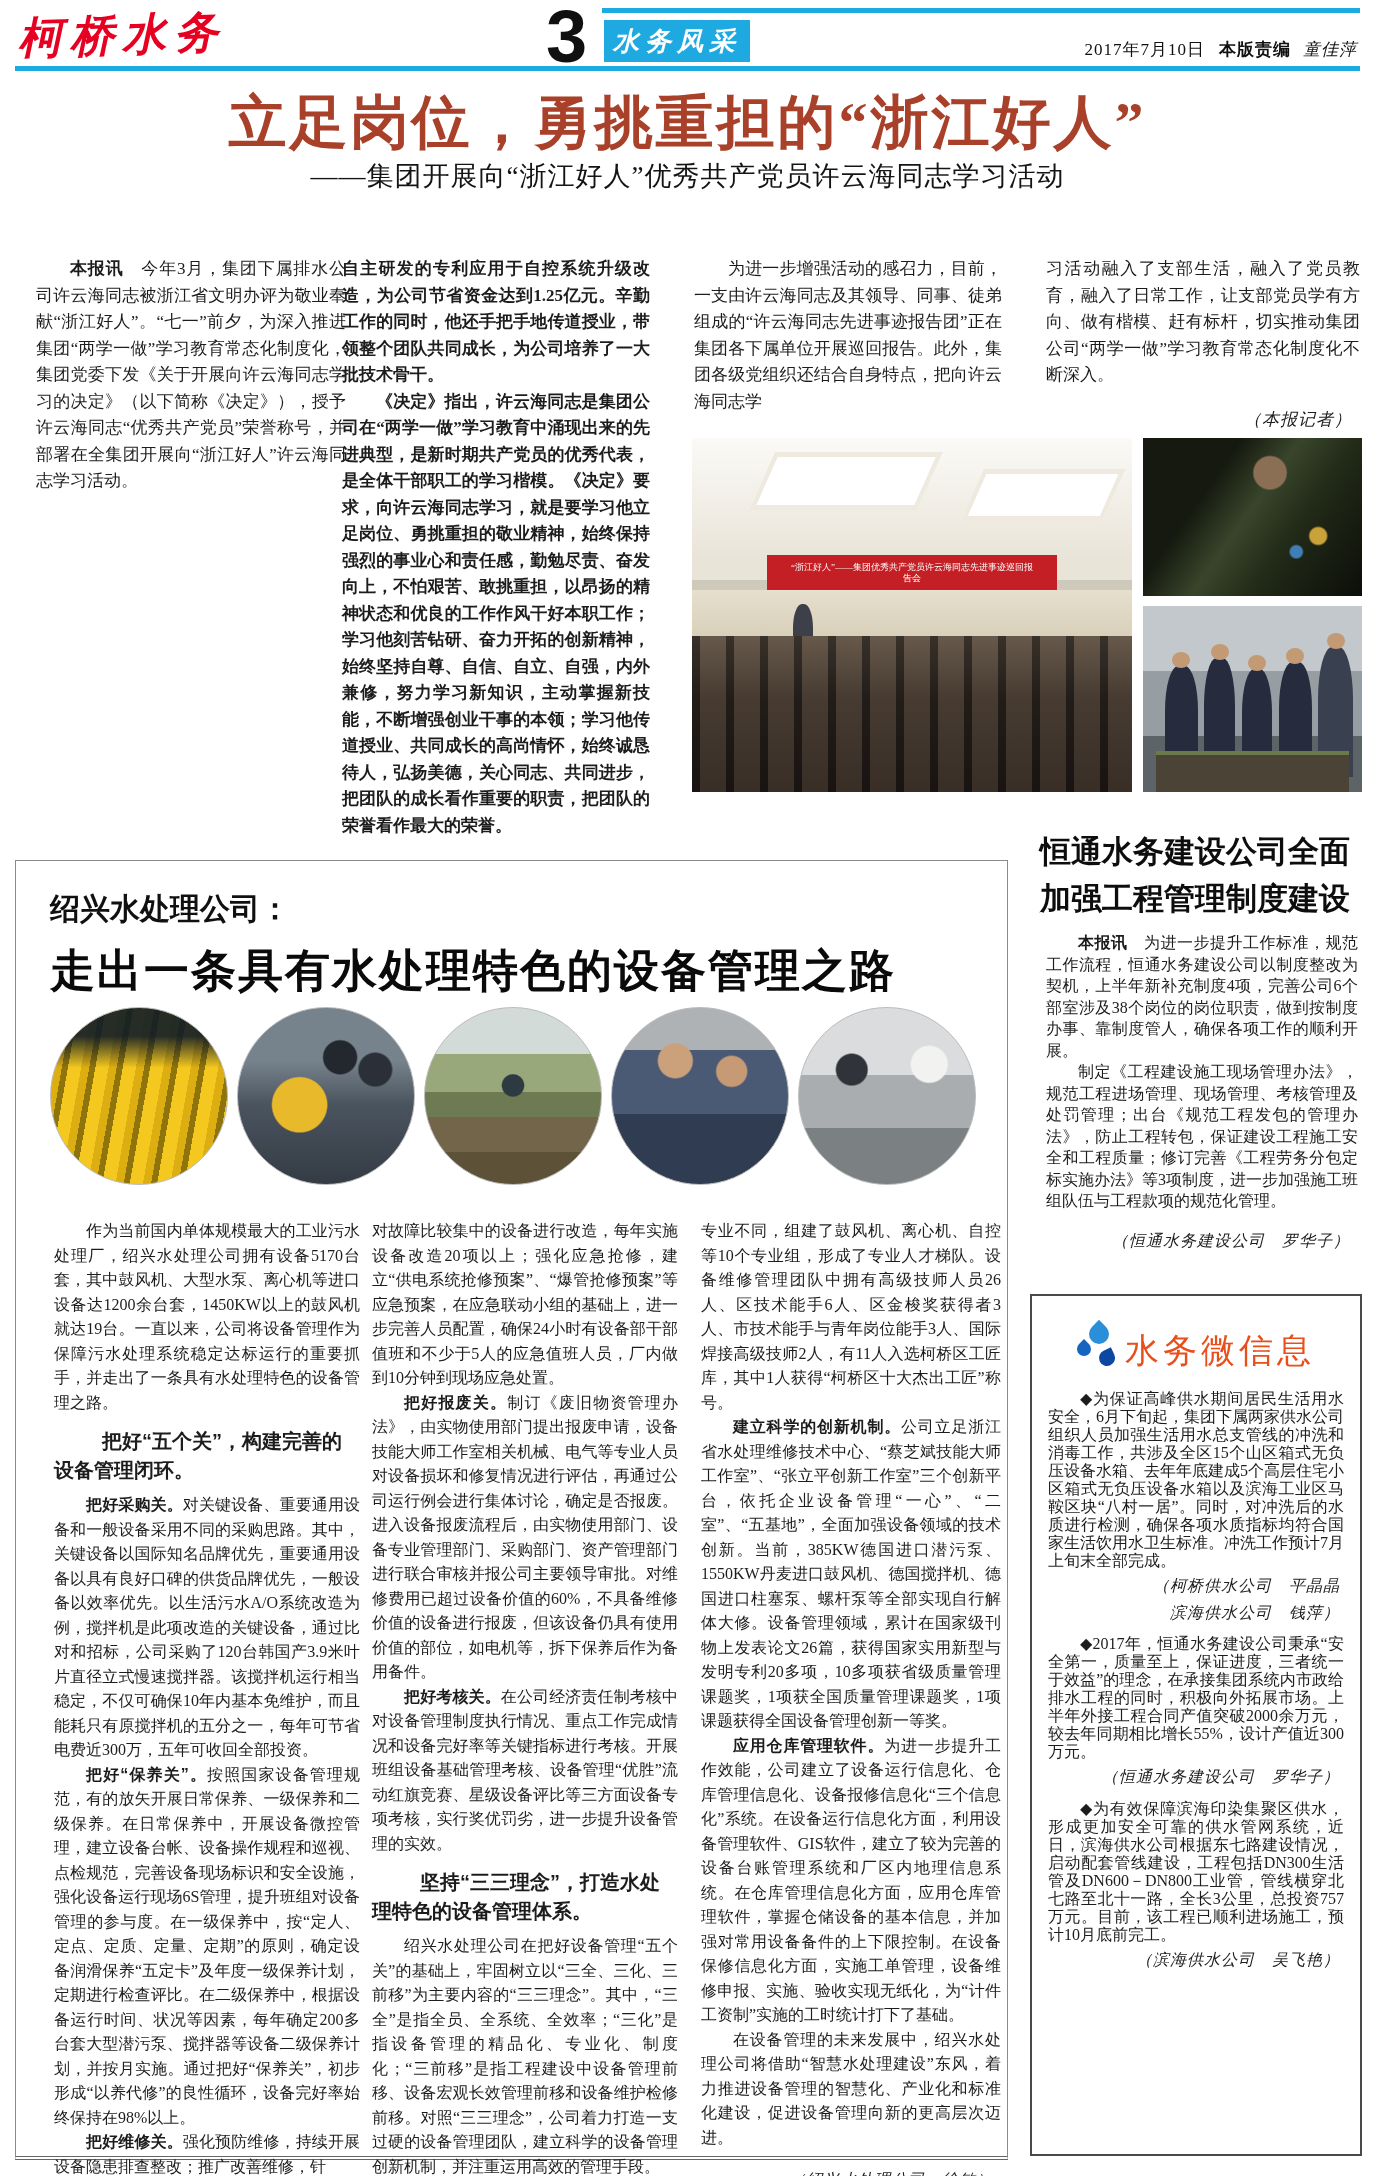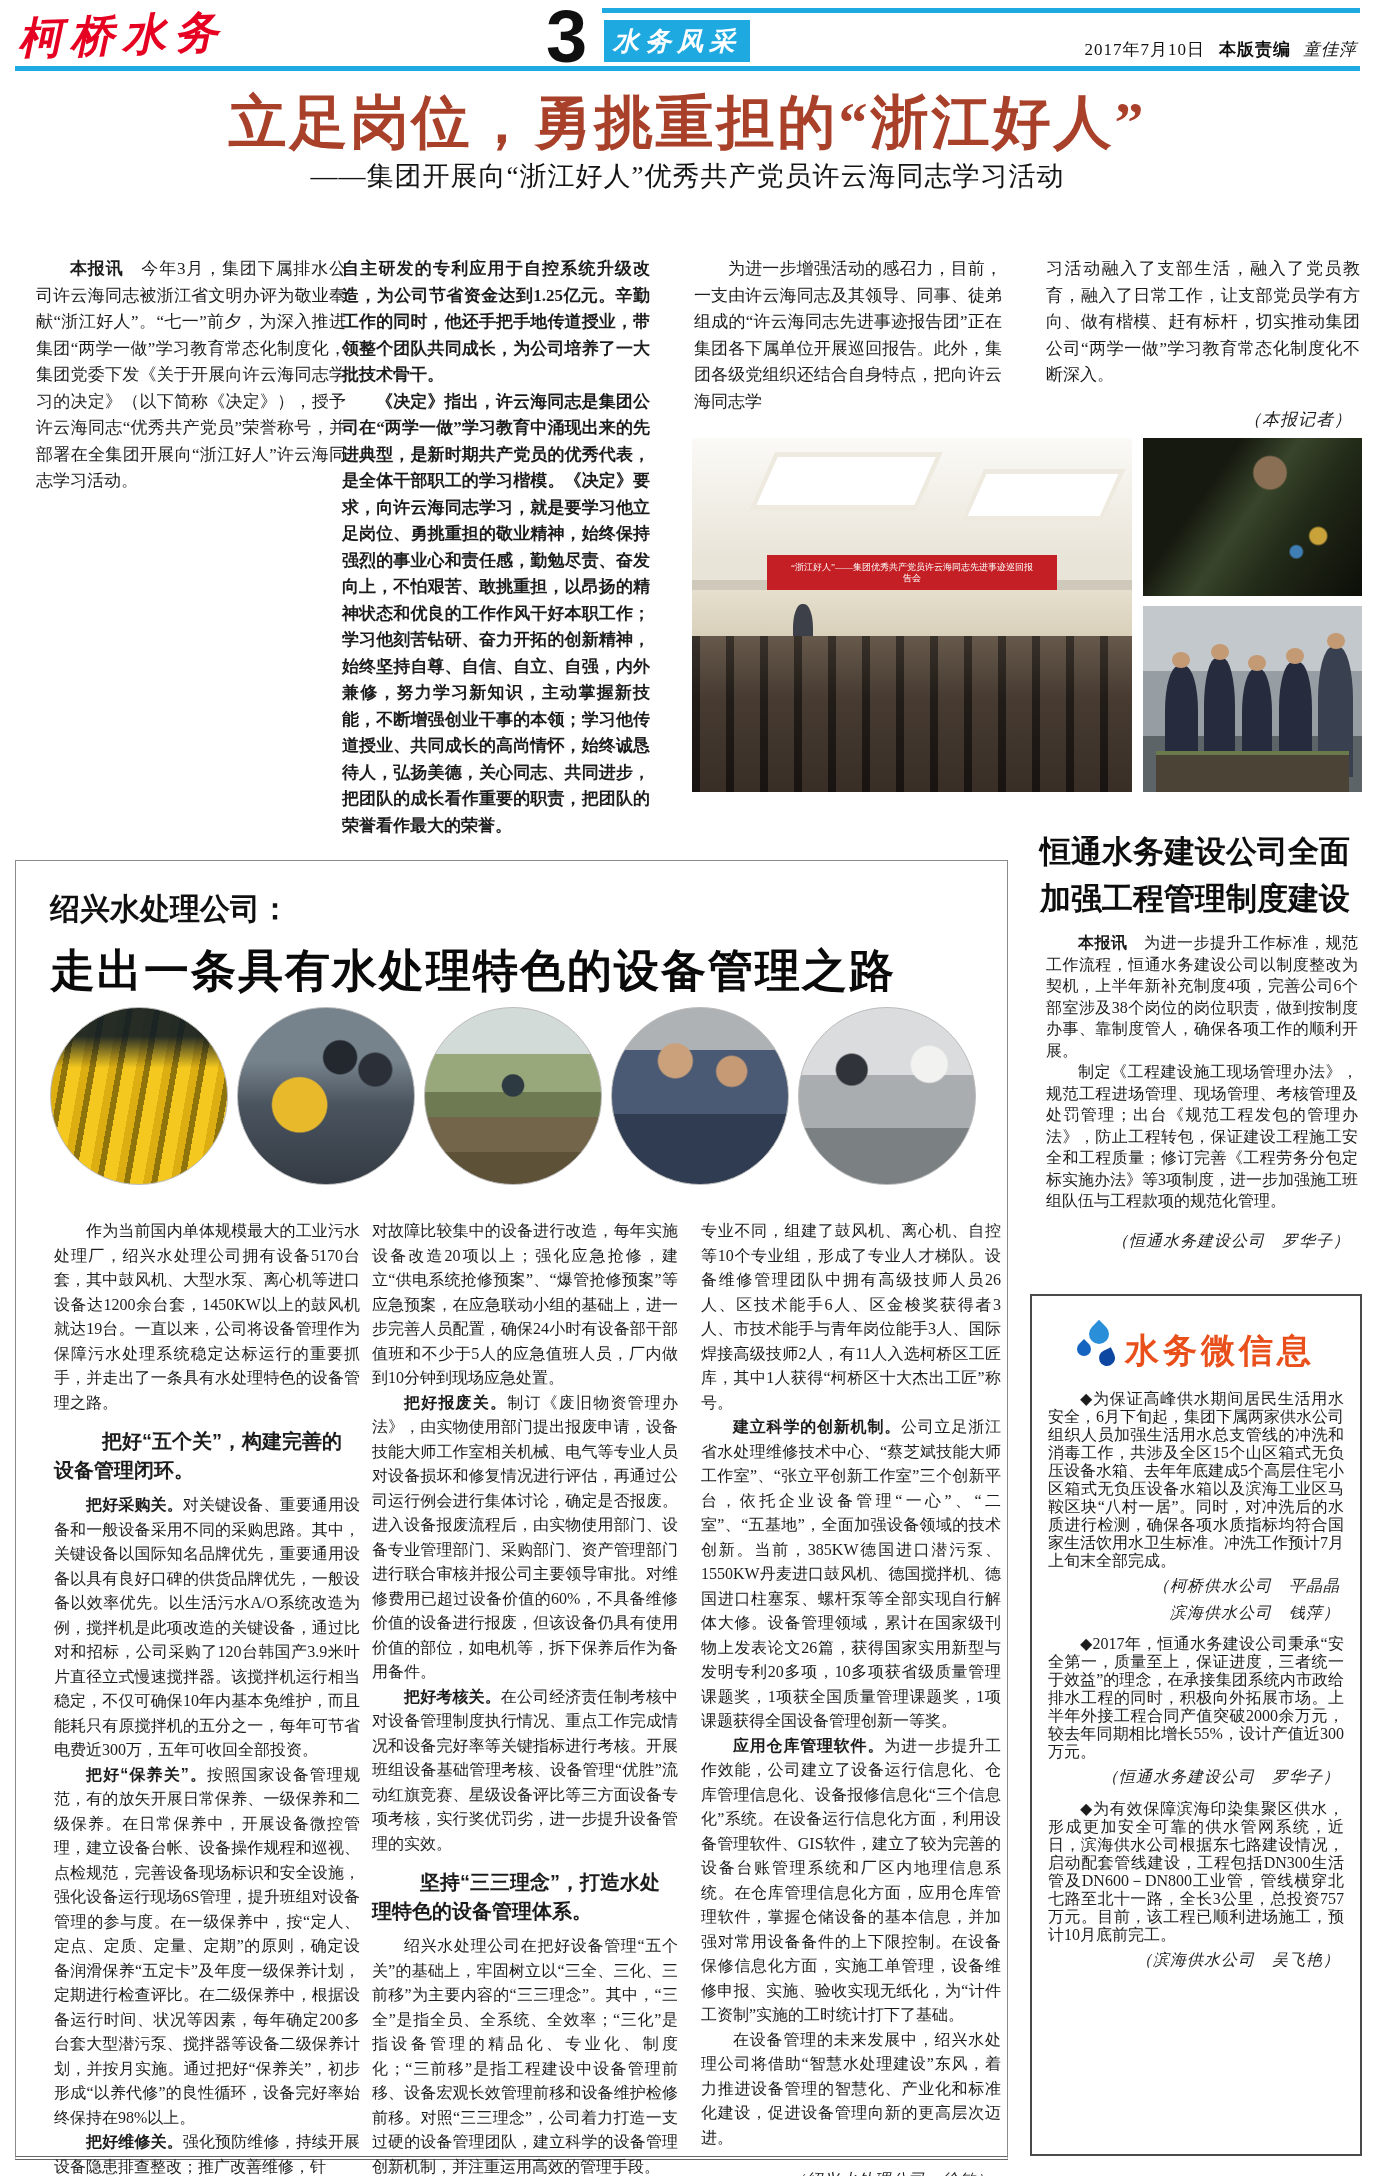--- a/index.html
+++ b/index.html
@@ -91,21 +91,21 @@
           text-indent:2.4em;margin:12px 0 8px;text-align:left;}
 
   
   .ht-title{left:1020px;top:828px;width:350px;text-align:center;font-size:31px;font-weight:700;
             line-height:47px;color:#0d0d0d;}
   .ht-body{left:1046px;top:932px;width:312px;font-size:16px;line-height:21.5px;text-align:justify;position:absolute;}
 
   
   .wx-box{left:1030px;top:1294px;width:332px;height:862px;border:2px solid #4a4a4a;
           box-sizing:border-box;padding:14px 16px;}
-  .wx-title{margin:14px 0 16px;text-align:center;font-size:34px;font-weight:700;color:#e94f1a;
+  .wx-title{margin:14px 0 16px;text-align:center;font-size:34px;font-weight:400;color:#e94f1a;
             letter-spacing:4px;}
   .drops{display:inline-block;position:relative;width:44px;height:50px;vertical-align:-12px;margin-right:4px;}
   .drop{position:absolute;border-radius:0 50% 50% 50%;transform:rotate(45deg);}
   .d1{left:12px;top:0;width:20px;height:20px;background:#2a8fd8;}
   .d2{left:0;top:18px;width:14px;height:14px;background:#1565c0;}
   .d3{left:22px;top:26px;width:16px;height:16px;background:#0d47a1;transform:rotate(65deg);}
   .wx-item{font-size:16px;line-height:18px;text-align:justify;margin:0 0 4px;}
   .wx-attr{text-align:right;font-style:italic;letter-spacing:1px;font-size:16px;line-height:24.5px;
            padding-right:4px;margin:0 0 10px;}
   .kai{font-style:italic;}

